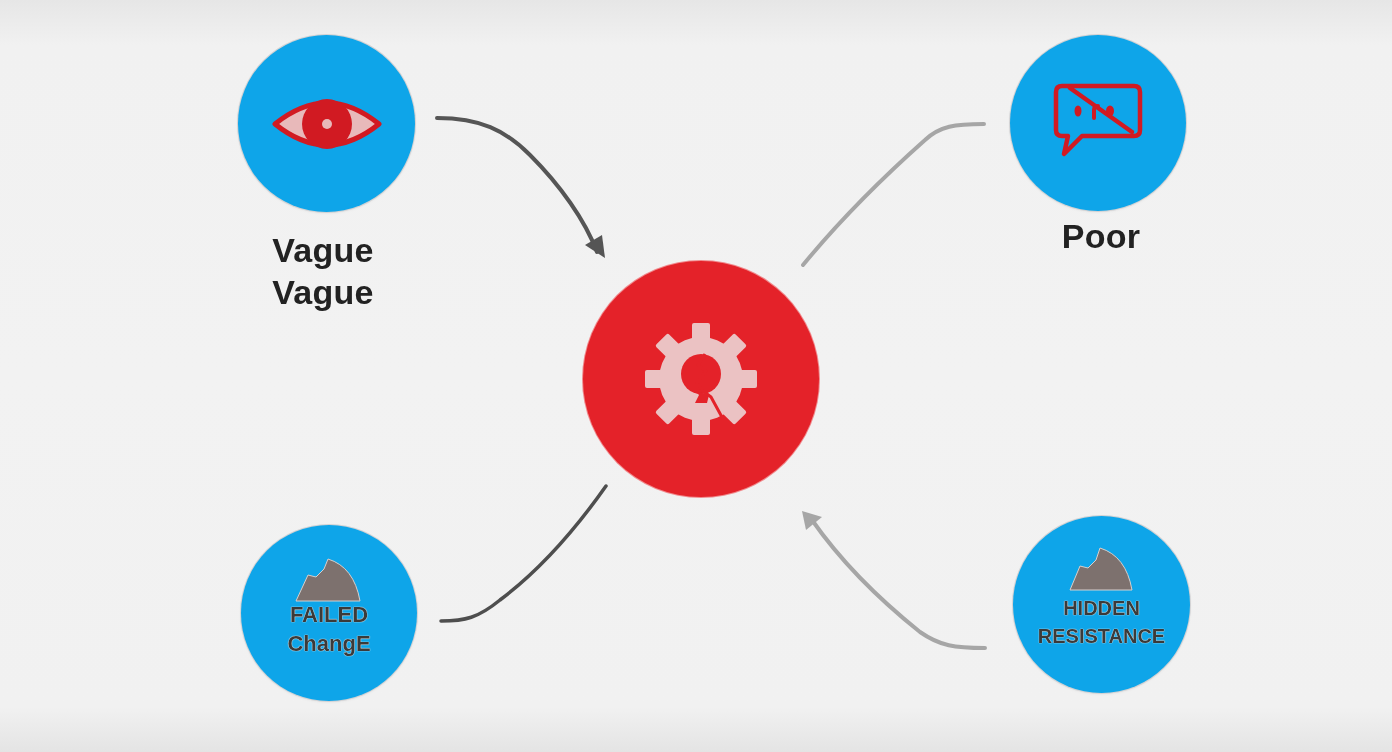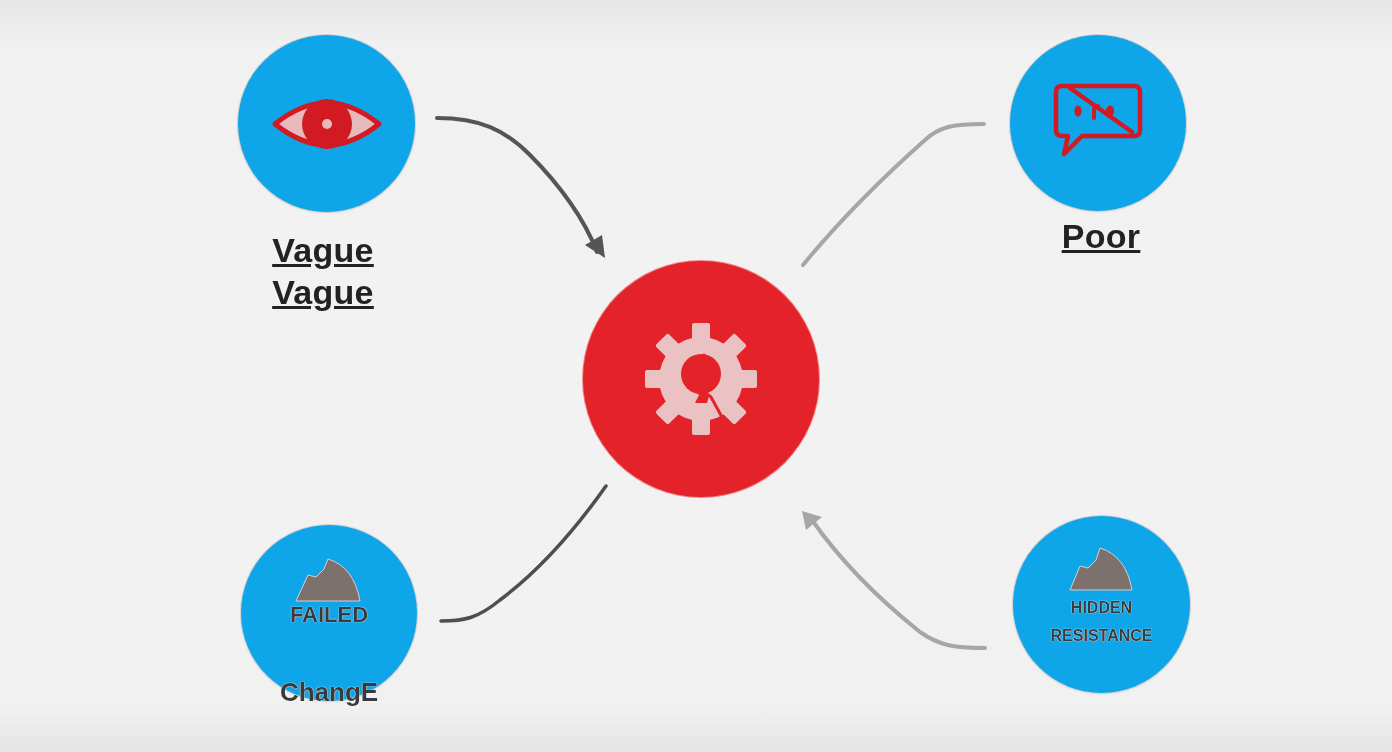--- a/index.html
+++ b/index.html
@@ -12,21 +12,20 @@
     position: absolute; border-radius: 50%;
     background: #0ea5e9;
     box-shadow: 0 0 0 1px #d2d2d4, 0 1px 3px rgba(0,0,0,0.08);
     display: flex; align-items: center; justify-content: center;
   }
   .node svg { display: block; }
   .label {
     position: absolute; text-align: center; color: #222;
     font-weight: bold; font-size: 34px; line-height: 42px;
     letter-spacing: 0.3px;
-    text-decoration: underline;
   }
   .inner-text {
     position: absolute; left: 0; right: 0; text-align: center;
     color: #3a3a3a; font-weight: bold;
     text-shadow: 0 0 1px #fff, 0 0 1px #fff;
   }
   .center {
     position: absolute; left: 583px; top: 261px; width: 236px; height: 236px;
     border-radius: 50%; background: #e42229;
     box-shadow: 0 0 0 1px #f08a8d;
@@ -100,25 +99,25 @@
     <path d="M4,-25 L-3,-14 L5,-8 L-4,4 L2,12 L10,18 L22,40" fill="none" stroke="#e42229" stroke-width="3" stroke-linejoin="round"></path>
   </svg>
 </div>
 
 <div class="node" style="left:241px; top:525px; width:176px; height:176px;">
   <svg style="position:absolute; left:53px; top:32px;" width="72" height="46" viewBox="0 0 72 46">
     <path d="M2,44 L14,18 L22,20 L30,12 L34,2 Q60,10 66,44 Z" fill="#7d716e" stroke="#d8cfcc" stroke-width="1"></path>
   </svg>
   <div class="inner-text" style="top:77px; font-size:22px; line-height:26px;">
     <div>FAILED</div>
-    <div style="font-size:26px; line-height:32px;margin-top:48px;">ChangE</div>
+    <div style="font-size:22px; line-height:32px;">ChangE</div>
   </div>
 </div>
 
 <div class="node" style="left:1013px; top:516px; width:177px; height:177px;">
   <svg style="position:absolute; left:55px; top:30px;" width="68" height="46" viewBox="0 0 68 46">
     <path d="M2,44 L12,20 L20,22 L28,14 L32,2 Q58,10 64,44 Z" fill="#7d716e" stroke="#d8cfcc" stroke-width="1"></path>
   </svg>
-  <div class="inner-text" style="top:78px; font-size:16px; line-height:28px;">
+  <div class="inner-text" style="top:78px; font-size:20px; line-height:28px;">
     <div>HIDDEN</div>
     <div>RESISTANCE</div>
   </div>
 </div>
 
 </body></html>

